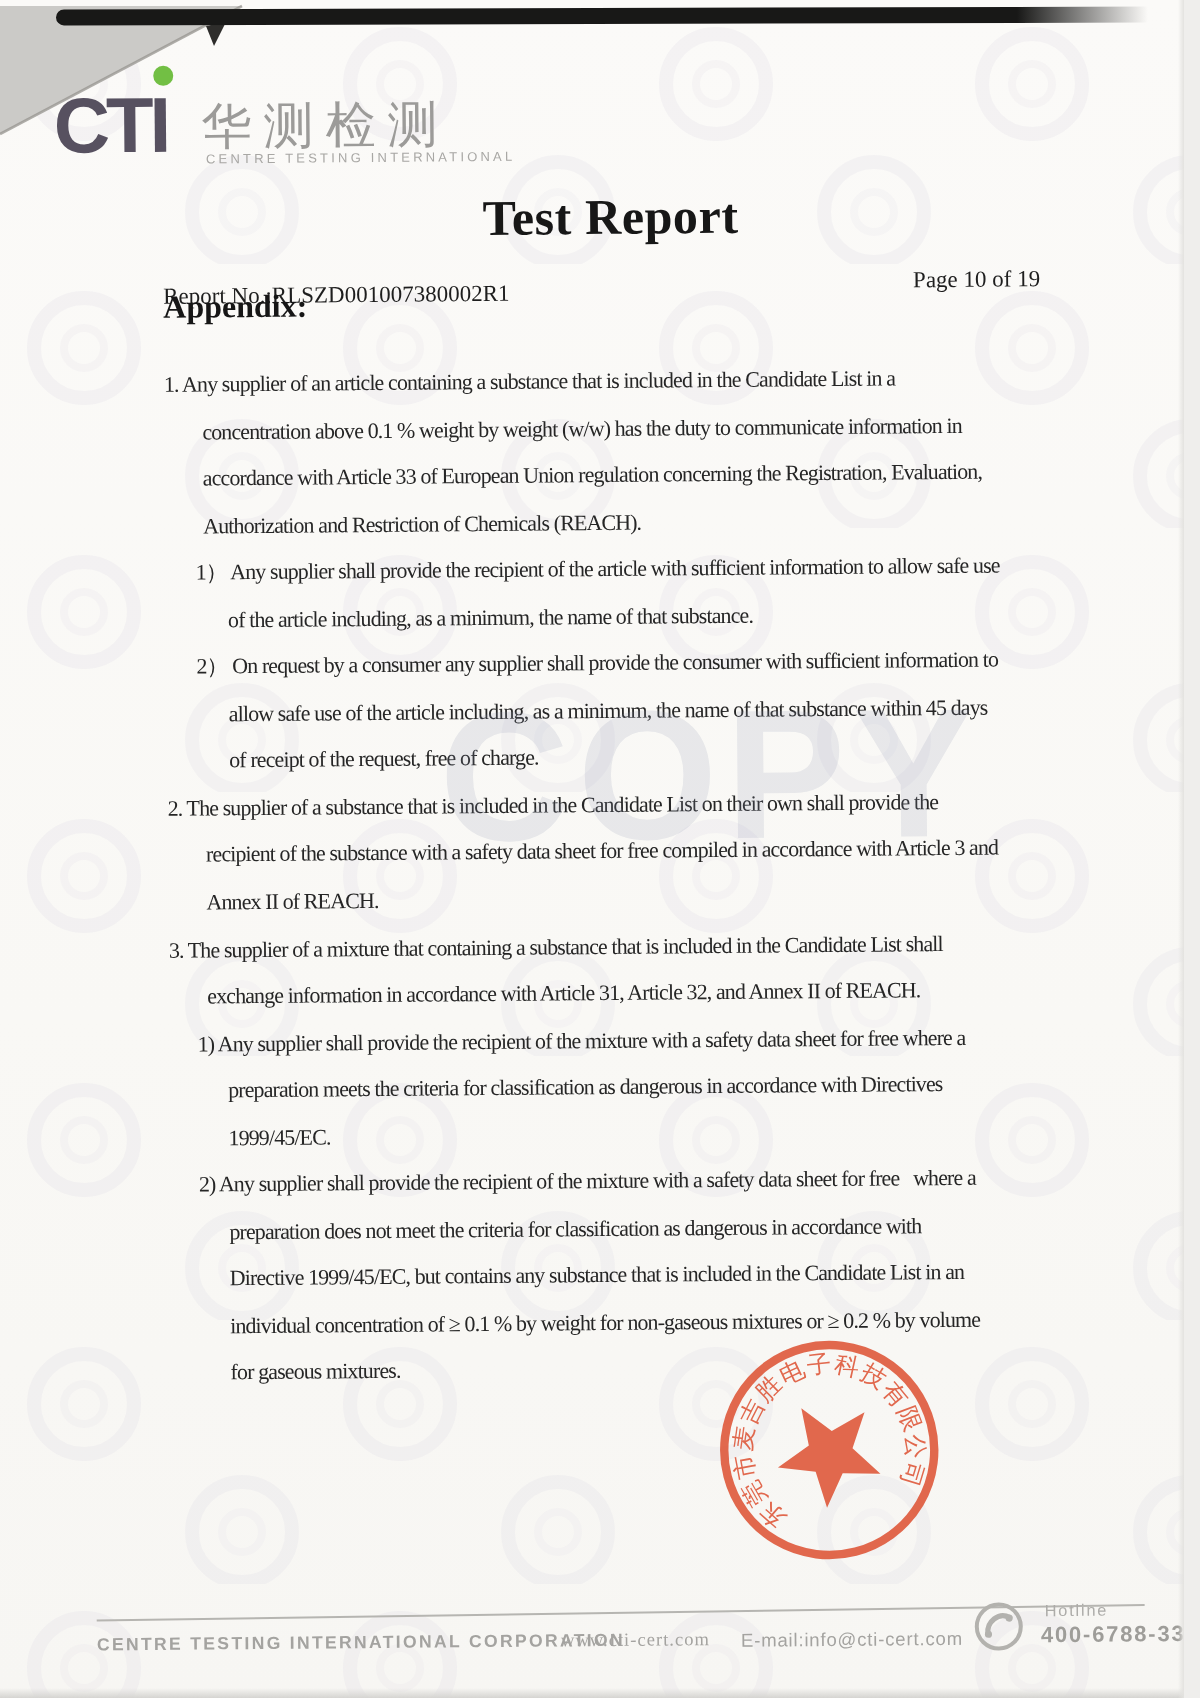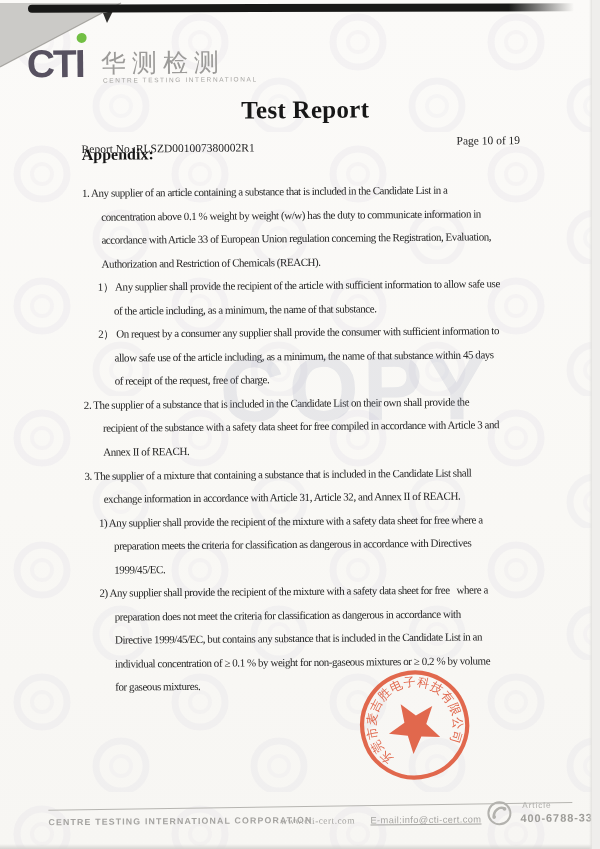--- a/index.html
+++ b/index.html
@@ -62,21 +62,21 @@
     transform:scaleY(1.02);z-index:2;}
   
   .stamp{left:337px;top:651px;mix-blend-mode:multiply;}
   
   .f-line{left:45px;top:806px;width:524px;height:1px;background:#b6b5b1;transform:rotate(-.35deg);}
   .f-co{left:45px;top:815px;font-family:"Liberation Sans",sans-serif;font-size:8.8px;
     letter-spacing:1.15px;color:#a4a3a0;font-weight:600;}
   .f-web{left:277px;top:816px;font-family:Liberation Serif, serif;font-size:9.3px;
     letter-spacing:.5px;color:#a4a3a0;}
   .f-mail{left:367px;top:816px;font-family:"Liberation Sans",sans-serif;font-size:9.3px;
-    letter-spacing:.4px;color:#a4a3a0;text-decoration:underline;}
+    letter-spacing:.4px;color:#a4a3a0;}
   .f-phone{left:483px;top:802px;}
   .f-hotline{left:519px;top:803px;font-family:"Liberation Sans",sans-serif;font-size:8.2px;
     letter-spacing:.9px;color:#adaca9;}
   .f-number{left:517px;top:814px;font-family:"Liberation Sans",sans-serif;font-size:11px;
     letter-spacing:.9px;color:#9e9d99;font-weight:600;}
 </style>
 </head>
 <body>
 
 <div class="scan">
@@ -148,21 +148,21 @@
     <div class="abs f-line"></div>
     <div class="abs f-co">CENTRE TESTING INTERNATIONAL CORPORATION</div>
     <div class="abs f-web">www.cti-cert.com</div>
     <div class="abs f-mail">E-mail:info@cti-cert.com</div>
     <svg class="abs f-phone" width="26" height="26">
       <circle cx="13" cy="13" r="11" fill="none" stroke="#b3b2ae" stroke-width="2"></circle>
       <path d="M7.5,16.5 C7,10.5 13,5.5 18.5,8.5" fill="none" stroke="#b3b2ae" stroke-width="2.6" stroke-linecap="round"></path>
       <circle cx="7.8" cy="16.8" r="1.8" fill="#b3b2ae"></circle>
       <circle cx="18.2" cy="8.8" r="1.8" fill="#b3b2ae"></circle>
     </svg>
-    <div class="abs f-hotline">Article</div>
+    <div class="abs f-hotline">Hotline</div>
     <div class="abs f-number">400-6788-333</div>
   </div>
 
   <svg class="corner" width="140" height="75">
     <path d="M0,3 L121,3 L0,67 Z" fill="#cbcac7"></path>
     <path d="M121,3 L0,67" stroke="#96948f" stroke-width="1.3" opacity=".75"></path>
     <polygon points="103,13 113,11 107,23" fill="#2e2d2b"></polygon>
   </svg>
   <div class="topbar"></div>
   <div class="edge-bottom"></div>

